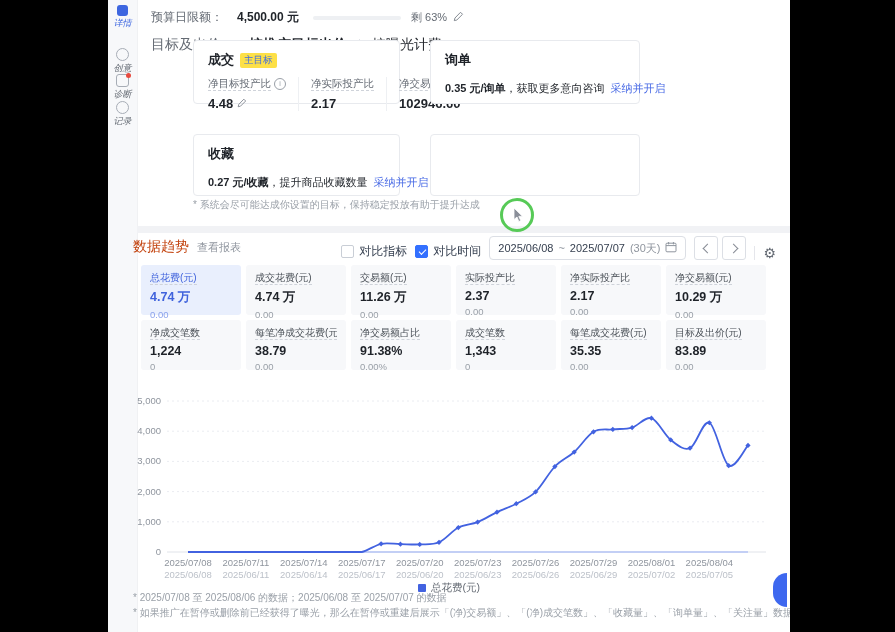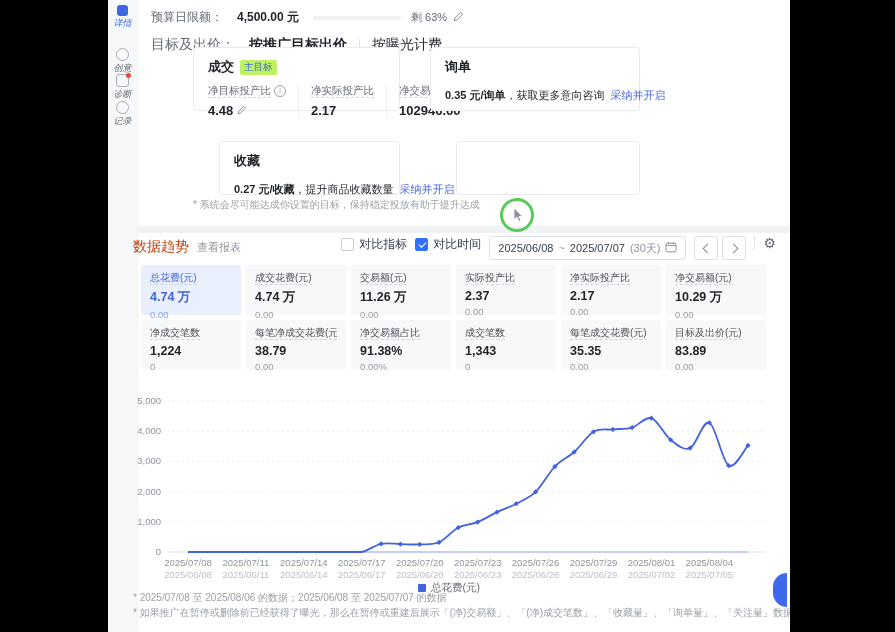--- a/index.html
+++ b/index.html
@@ -20,46 +20,46 @@
   .lbl{color:#646a73;margin-right:14px;}
   .bold-val{color:#1f2329;font-weight:bold;}
   .pbar{width:88px;height:4px;border-radius:2px;background:#eef0f3;margin:0 10px 0 14px;overflow:hidden;}
   .pbar-fill{height:4px;border-radius:2px;background:#7e9af1;}
   .remain{color:#646a73;font-size:11px;margin-right:6px;}
   .goal-row{position:absolute;left:43px;top:36px;display:flex;align-items:center;font-size:14px;}
   .bid-tab{color:#1f2329;cursor:pointer;}
   .bid-tab.active{font-weight:bold;}
   .vsep{width:1px;height:12px;background:#e1e3e8;margin:0 12px;}
   
-  .cards{position:absolute;left:85px;top:47px;display:grid;grid-template-columns:207px 210px;column-gap:5px;row-gap:10px;gap:30px;}
+  .cards{position:absolute;left:85px;top:40px;display:grid;grid-template-columns:207px 210px;column-gap:5px;row-gap:10px;gap:30px;}
   .gcard{border:1px solid #e8eaee;border-radius:4px;background:#fff;padding:10px 14px;box-sizing:border-box;}
-  .gcard.r1{height:64px;} .gcard.r2{height:54px;margin-left:26px;}
+  .gcard.r1{height:64px;} .gcard.r2{height:62px;}
   .gtitle-row{display:flex;align-items:center;}
   .gtitle{font-size:13px;font-weight:bold;color:#1f2329;}
-  .gbadge{font-size:9.5px;color:#3f6ae0;background:#bef264;border-radius:2px;padding:1px 4px;margin-left:6px;font-family:Liberation Mono, monospace;}
+  .gbadge{font-size:9.5px;color:#3f6ae0;background:#fde047;border-radius:2px;padding:1px 4px;margin-left:6px;font-family:Liberation Mono, monospace;}
   .gstats{display:flex;margin-top:8px;}
   .gcol{padding-right:12px;}
   .gcol + .gcol{border-left:1px solid #eef0f3;padding-left:12px;}
   .glabel{font-size:10.5px;color:#646a73;white-space:nowrap;}
   .dashed{border-bottom:1px dashed #cfd3da;padding-bottom:1px;}
   .gvalue{font-size:13px;font-weight:bold;color:#1f2329;margin-top:5px;display:flex;align-items:center;gap:4px;}
   .gdesc{font-size:11px;color:#1f2329;margin-top:12px;white-space:nowrap;}
   .gdesc .price{font-weight:bold;}
   .link{color:#4668e5;margin-left:6px;cursor:pointer;}
   .info-ic{display:inline-block;width:10px;height:10px;border:1px solid #9aa0a8;border-radius:50%;
     font-size:7px;line-height:9px;text-align:center;color:#9aa0a8;margin-left:3px;vertical-align:1px;}
   .pencil{display:inline-block;vertical-align:-1px;cursor:pointer;}
   .goal-note{position:absolute;left:85px;top:198px;font-size:10px;color:#9aa0a8;}
   
   .band{position:absolute;left:29px;right:0;top:226px;height:7px;background:#f1f2f5;}
   
   .trend-title{position:absolute;left:25px;top:238px;display:flex;align-items:baseline;}
   .trend-title .t{font-size:14px;font-weight:normal;color:#c2410c;}
   .trend-title .r{font-size:11px;color:#8f959e;margin-left:8px;cursor:pointer;}
-  .controls{position:absolute;top:236px;right:14px;display:flex;align-items:flex-start;gap:8px;height:24px;}
+  .controls{position:absolute;top:236px;right:14px;display:flex;align-items:flex-end;gap:8px;height:24px;}
   .cbgrp{display:flex;align-items:center;gap:5px;font-size:12px;color:#374151;cursor:pointer;}
   .cb{width:13px;height:13px;border:1px solid #c9ced6;border-radius:2px;background:#fff;box-sizing:border-box;position:relative;}
   .cb.checked{background:#3370ff;border-color:#3370ff;}
   .cb.checked::after{content:"";position:absolute;left:2.5px;top:3px;width:6px;height:3px;
     border-left:1.5px solid #fff;border-bottom:1.5px solid #fff;transform:rotate(-45deg);}
   .datebox{display:flex;align-items:center;gap:5px;border:1px solid #dcdfe5;border-radius:4px;height:24px;
     padding:0 8px;font-size:11px;color:#374151;box-sizing:border-box;cursor:pointer;}
   .datebox .sep,.datebox .days{color:#8f959e;}
   .navbtn{width:22px;height:22px;border:1px solid #dcdfe5;border-radius:3px;background:#fff;cursor:pointer;
     display:flex;align-items:center;justify-content:center;}

